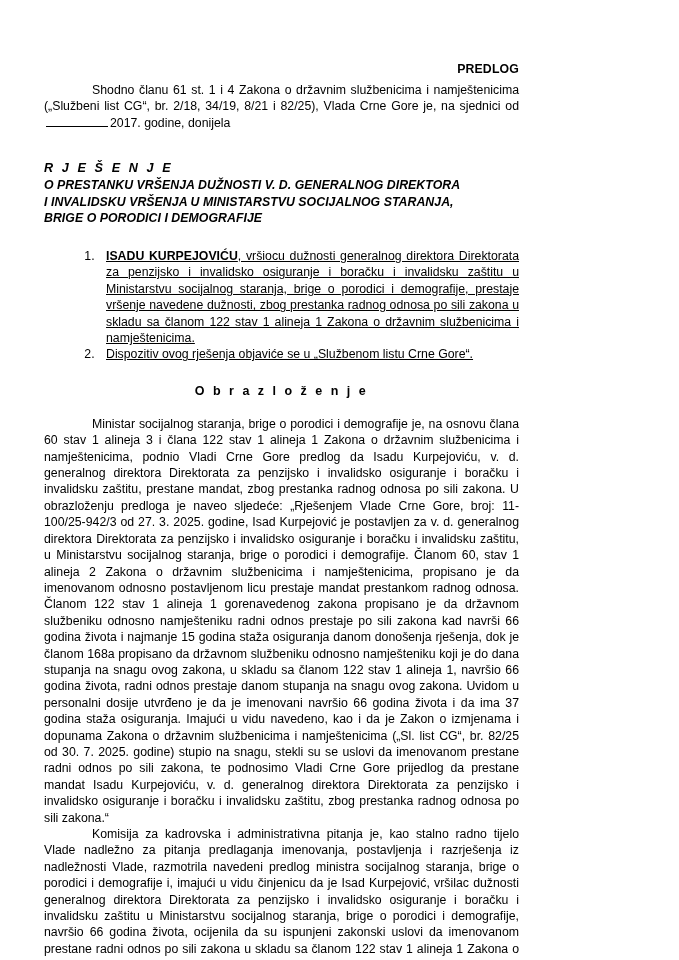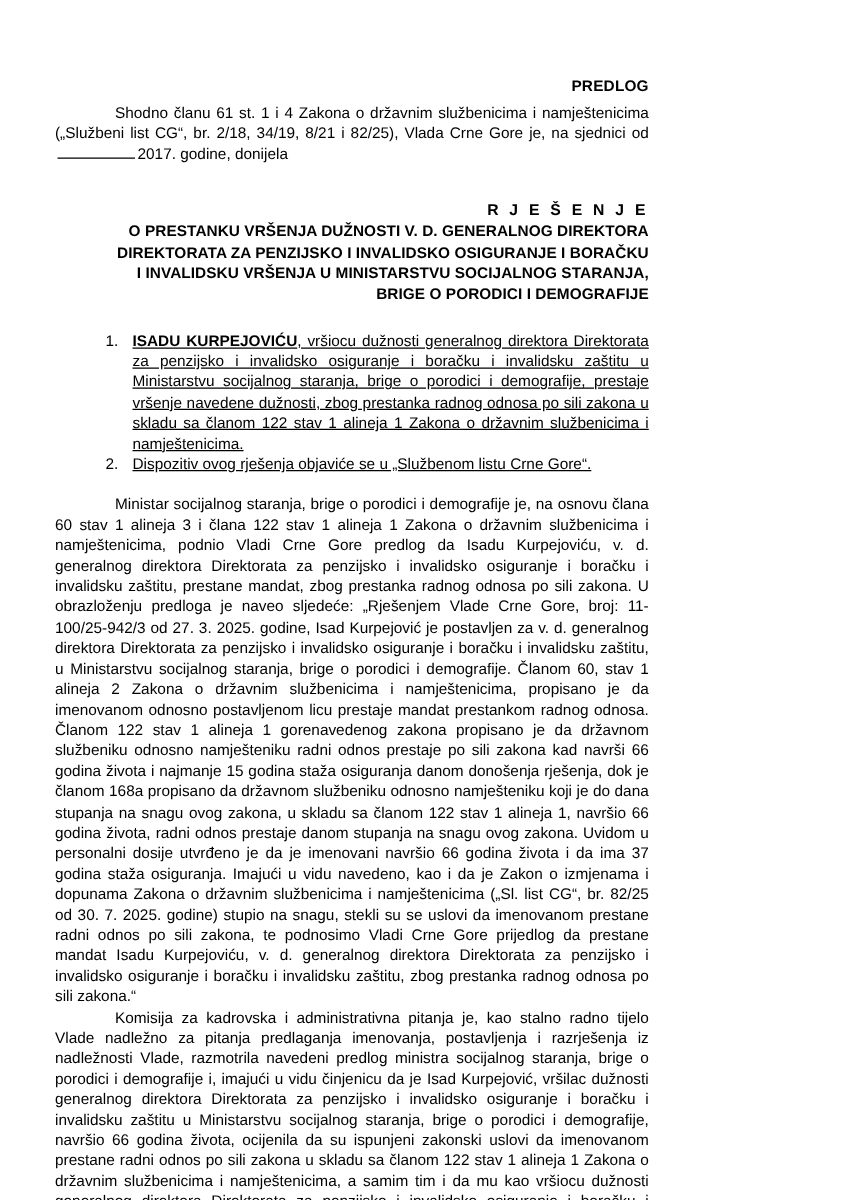--- a/index.html
+++ b/index.html
@@ -43,21 +43,22 @@
   .blank-line {
     display: inline-block;
     border-bottom: 1.4px solid #000;
     width: 62px;
     height: 0.62em;
     margin: 0 2px;
     vertical-align: baseline;
   }
   .title-block {
     margin-top: 29px;
-    text-align: right;
+    text-align: left;
+    font-style: italic;
   }
   .title-main {
     font-weight: bold;
     font-size: 12.6px;
     letter-spacing: 2.6px;
     line-height: 17px;
     margin: 0;
   }
   .title-sub {
     font-weight: bold;
@@ -115,29 +116,29 @@
 
 <div class="page">
 
   <div class="doc-label">PREDLOG</div>
 
   <p class="intro"><span>Shodno članu 61 st. 1 i 4 Zakona o državnim službenicima i namještenicima („Službeni list CG“, br. 2/18, 34/19, 8/21 i 82/25), Vlada Crne Gore je, na sjednici od</span><span class="blank-line"></span><span>2017. godine, donijela</span></p>
 
   <div class="title-block">
     <div class="title-main">R J E Š E N J E</div>
     <div class="title-sub">O PRESTANKU VRŠENJA DUŽNOSTI V. D. GENERALNOG DIREKTORA</div>
-    <div class="title-sub">DIREKTORATA ZA PENZIJSKO I INVALIDSKO OSIGURANJE I BORAČKU</div>
     <div class="title-sub">I INVALIDSKU VRŠENJA U MINISTARSTVU SOCIJALNOG STARANJA,</div>
     <div class="title-sub">BRIGE O PORODICI I DEMOGRAFIJE</div>
   </div>
 
   <ol class="dispositiv">
     <li><span class="name-bold">ISADU KURPEJOVIĆU</span><span>, vršiocu dužnosti generalnog direktora Direktorata za penzijsko i invalidsko osiguranje i boračku i invalidsku zaštitu u Ministarstvu socijalnog staranja, brige o porodici i demografije, prestaje vršenje navedene dužnosti, zbog prestanka radnog odnosa po sili zakona u skladu sa članom 122 stav 1 alineja 1 Zakona o državnim službenicima i namještenicima.</span></li>
     <li><span>Dispozitiv ovog rješenja objaviće se u „Službenom listu Crne Gore“.</span></li>
   </ol>
 
+  <div class="section-heading">O b r a z l o ž e n j e</div>
 
   <div class="body-copy">
     <p class="first">Ministar socijalnog staranja, brige o porodici i demografije je, na osnovu člana 60 stav 1 alineja 3 i člana 122 stav 1 alineja 1  Zakona o državnim službenicima i namještenicima, podnio Vladi Crne Gore predlog da Isadu Kurpejoviću, v. d. generalnog direktora Direktorata za penzijsko i invalidsko osiguranje i boračku i invalidsku zaštitu, prestane mandat, zbog prestanka radnog odnosa po sili zakona. U obrazloženju predloga je naveo sljedeće: „Rješenjem Vlade Crne Gore, broj: 11-100/25-942/3 od 27. 3. 2025. godine, Isad Kurpejović je postavljen za v. d. generalnog direktora Direktorata za penzijsko i invalidsko osiguranje i boračku i invalidsku zaštitu, u Ministarstvu socijalnog staranja, brige o porodici i demografije. Članom 60, stav 1 alineja 2 Zakona o državnim službenicima i namještenicima, propisano je da imenovanom odnosno postavljenom licu prestaje mandat prestankom radnog odnosa. Članom 122 stav 1 alineja 1 gorenavedenog zakona propisano je da državnom službeniku odnosno namješteniku radni odnos prestaje po sili zakona kad navrši 66 godina života i najmanje 15 godina staža osiguranja danom donošenja rješenja, dok je članom 168a propisano da državnom službeniku odnosno namješteniku koji je do dana stupanja na snagu ovog zakona, u skladu sa članom 122 stav 1 alineja 1, navršio 66 godina života, radni odnos prestaje danom stupanja na snagu ovog zakona. Uvidom u personalni dosije utvrđeno je da je imenovani navršio 66 godina života i da ima 37 godina staža osiguranja. Imajući u vidu navedeno, kao i da je Zakon o izmjenama i dopunama Zakona o državnim službenicima i namještenicima („Sl. list CG“, br. 82/25 od 30. 7. 2025. godine) stupio na snagu, stekli su se uslovi da imenovanom prestane radni odnos po sili zakona, te podnosimo Vladi Crne Gore prijedlog da prestane mandat Isadu Kurpejoviću, v. d. generalnog direktora Direktorata za penzijsko i invalidsko osiguranje i boračku i invalidsku zaštitu, zbog prestanka radnog odnosa po sili zakona.“</p>
     <p>Komisija za kadrovska i administrativna pitanja je, kao stalno radno tijelo Vlade nadležno za pitanja predlaganja imenovanja, postavljenja i razrješenja iz nadležnosti Vlade, razmotrila navedeni predlog ministra socijalnog staranja, brige o porodici i demografije i, imajući u vidu činjenicu da je Isad Kurpejović, vršilac dužnosti generalnog direktora Direktorata za penzijsko i invalidsko osiguranje i boračku i invalidsku zaštitu u Ministarstvu socijalnog staranja, brige o porodici i demografije, navršio 66 godina života, ocijenila da su ispunjeni zakonski uslovi da imenovanom prestane radni odnos po sili zakona u skladu sa članom 122 stav 1 alineja 1 Zakona o državnim službenicima i namještenicima, a samim tim i da mu kao vršiocu dužnosti generalnog direktora Direktorata za penzijsko i invalidsko osiguranje i boračku i invalidsku zaštitu prestane vršenje navedene dužnosti, zbog prestanka radnog odnosa po sili zakona, pa je podnijela Vladi predlog da Isadu Kurpejoviću, vršiocu dužnosti generalnog direktora Direktorata za penzijsko i invalidsko osiguranje i boračku i invalidsku zaštitu u Ministarstvu socijalnog staranja, brige o porodici i demografije, prestane vršenje navedene dužnosti, zbog prestanka radnog odnosa po sili zakona u skladu sa članom 122 stav 1 alineja 1 Zakona o državnim službenicima i namještenicima.</p>
   </div>
 
 </div>
 
 </body></html>

